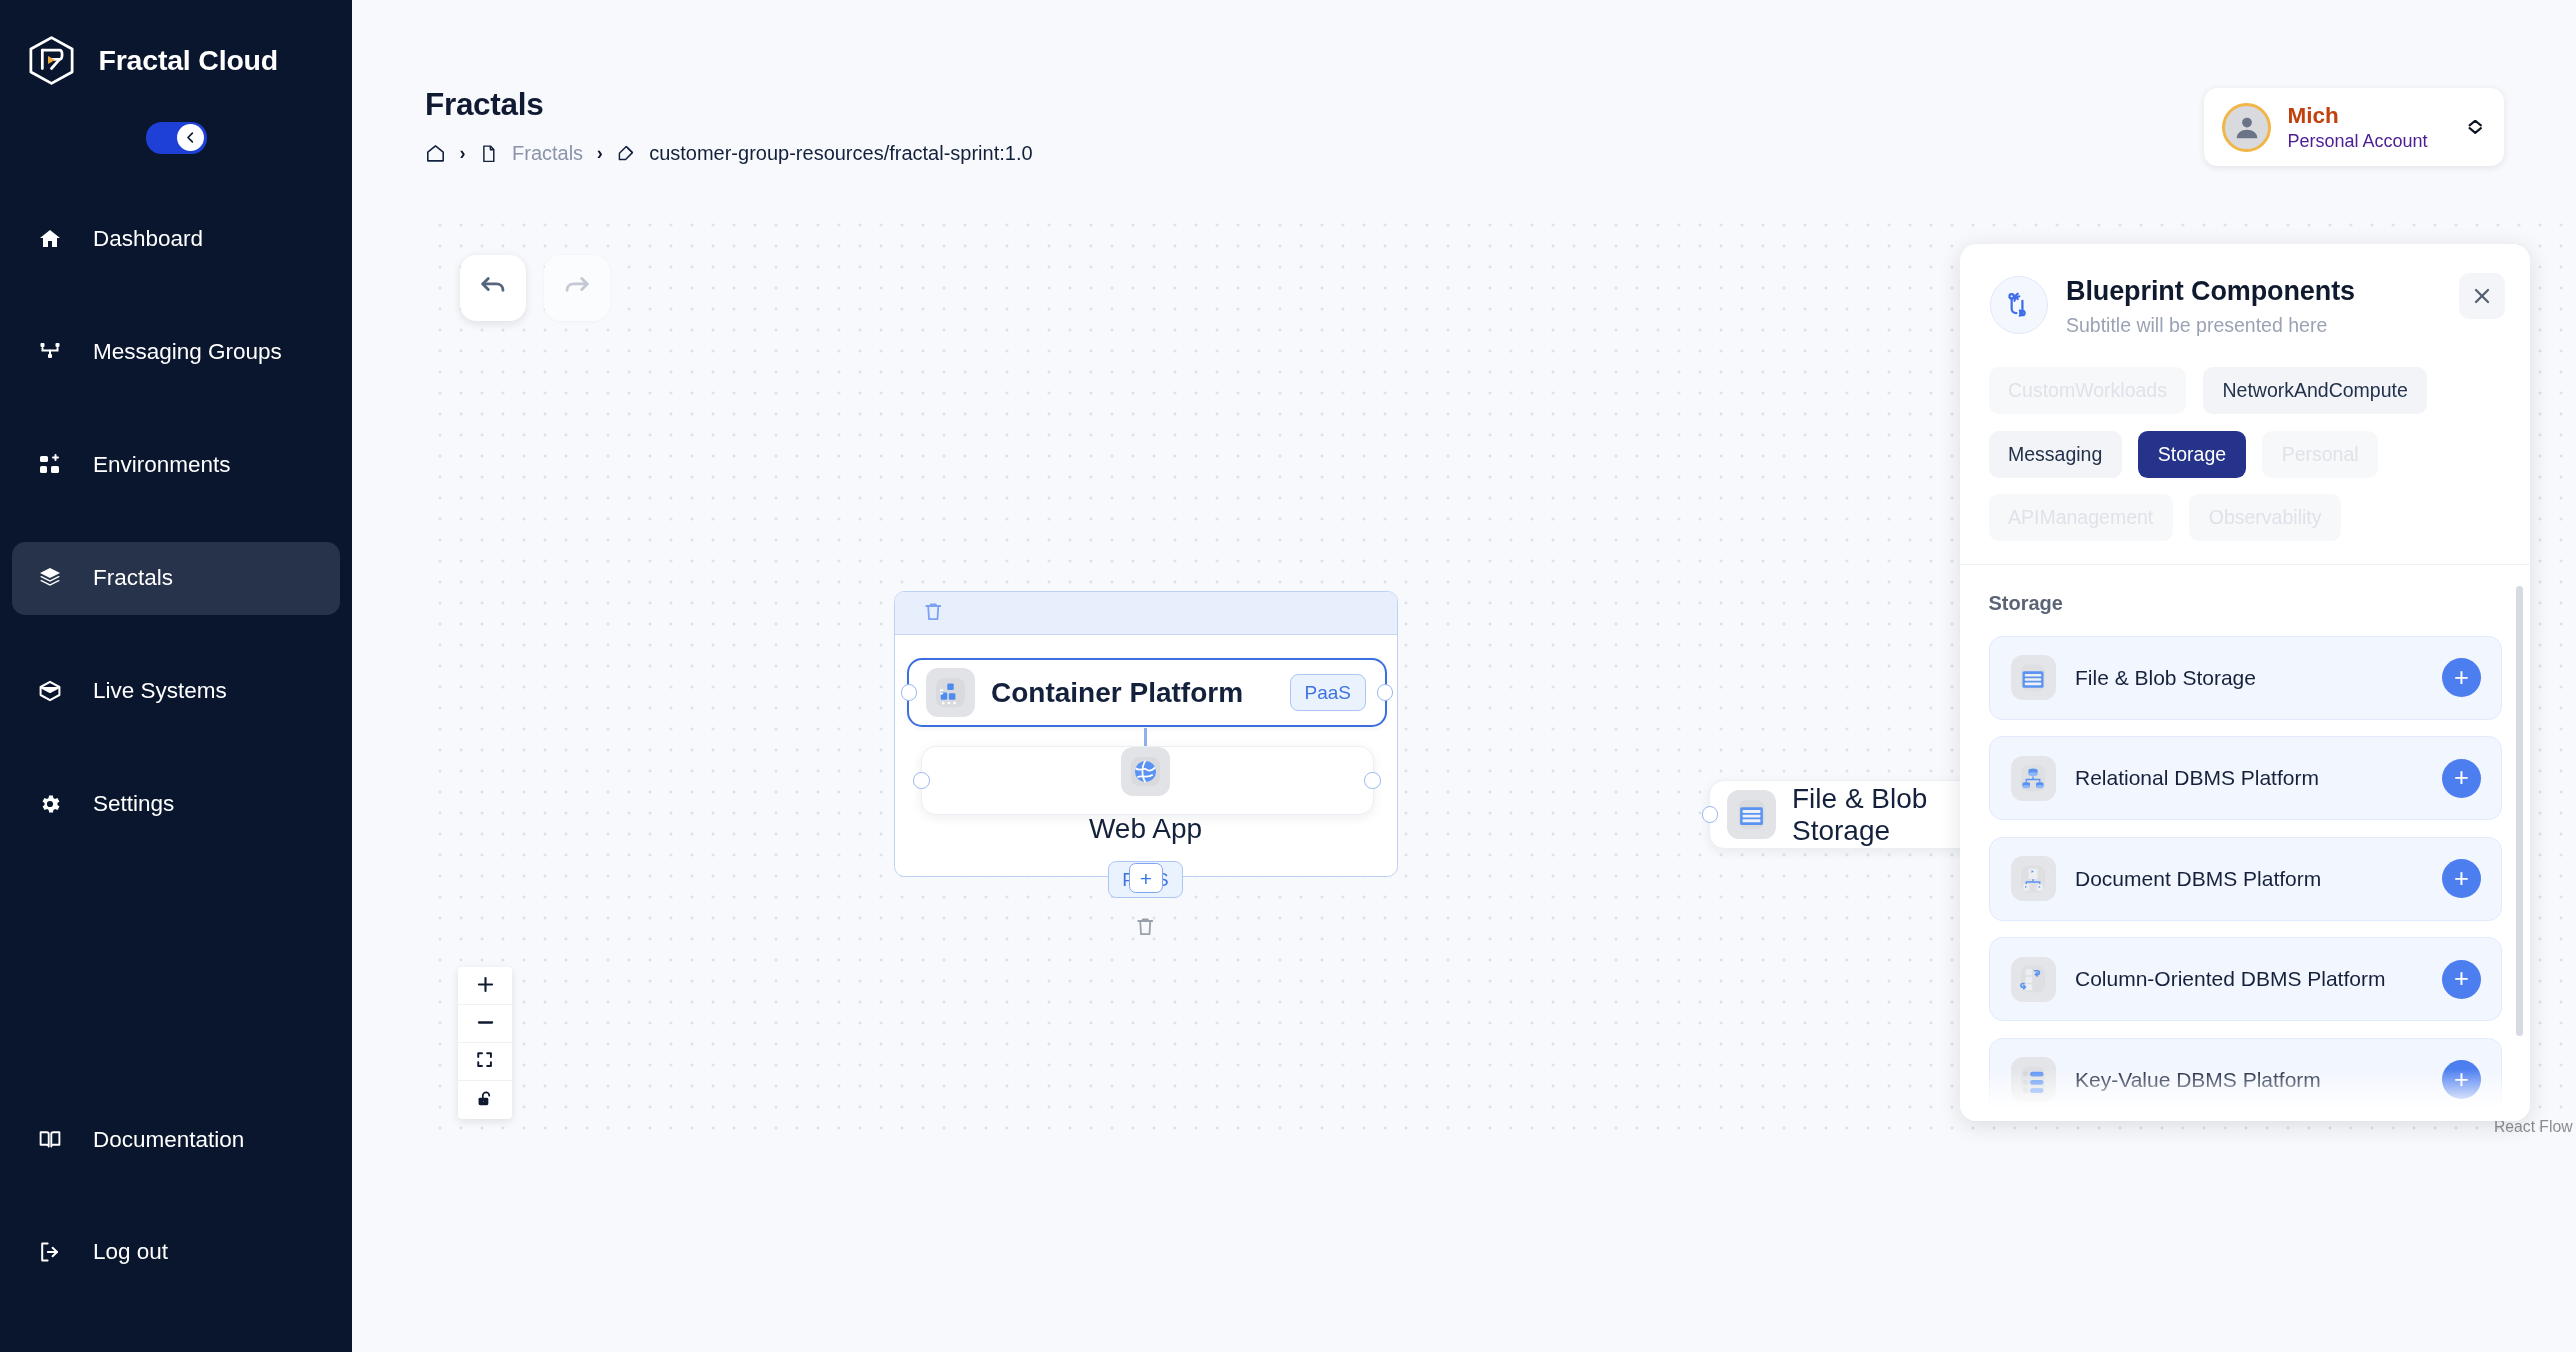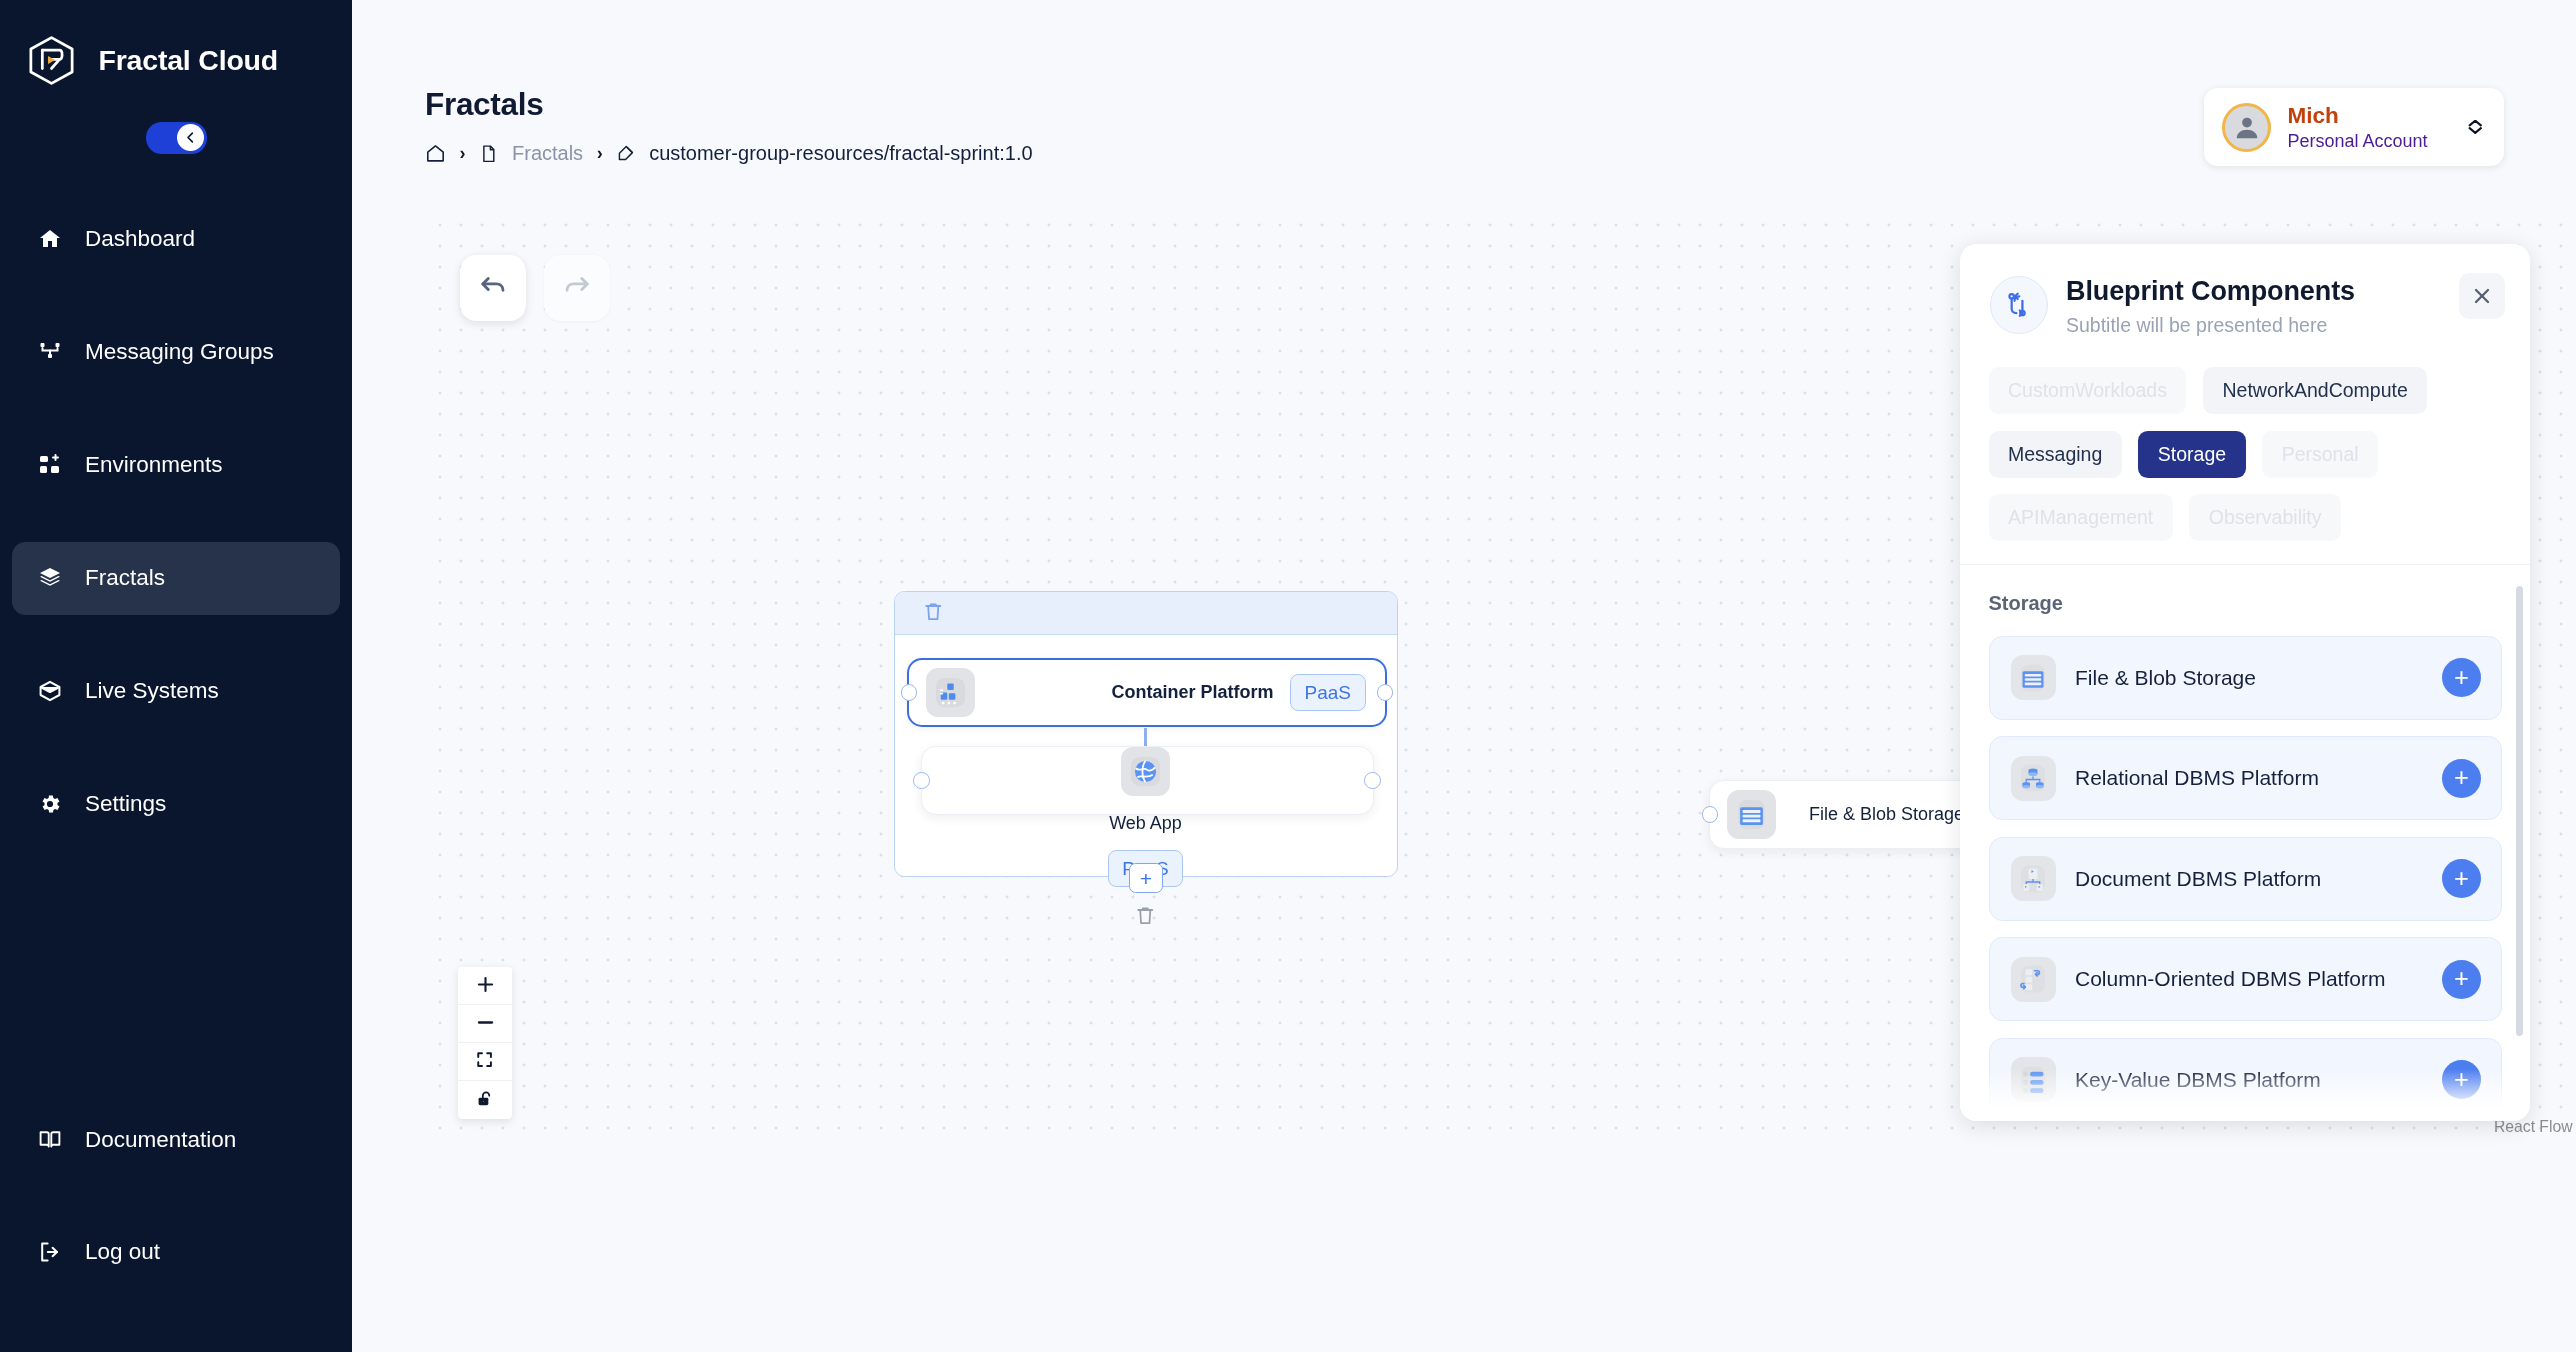--- a/index.html
+++ b/index.html
@@ -28,21 +28,21 @@
     position: relative; cursor: pointer;
   }
   .collapse-knob {
     position: absolute; top: 2.2px; right: 2.2px; width: 27px; height: 27px;
     border-radius: 50%; background: #fff;
     display: flex; align-items: center; justify-content: center;
   }
 
   .nav { margin-top: 49px; padding: 0 12px; }
   .nav-item {
-    display: flex; align-items: center; gap: 22px;
+    display: flex; align-items: center; gap: 30px;
     height: 73px; padding-left: 25.5px; border-radius: 13.5px;
     font-size: 22.5px; color: #ffffff; cursor: pointer;
     margin-bottom: 40px;
   }
   .nav-item.active { background: #27334b; }
   .nav-ico { width: 25.5px; height: 25.5px; flex: 0 0 25.5px; display:flex; align-items:center; justify-content:center; }
   .nav-ico svg { display:block; }
 
   .nav-bottom { position: absolute; left: 12px; right: 12px; bottom: 64px; }
   .nav-bottom .nav-item { margin-bottom: 39px; }
@@ -140,21 +140,21 @@
     display: flex; align-items: center; padding: 0 19.5px 0 16.5px; gap: 16.5px;
   }
   .node.selected { border: 2.2px solid #3b6fe0; box-shadow: 0 1.5px 6px rgba(16,24,40,.05); }
   .node.plain { border: 0.7px solid #eceff5; box-shadow: 0 3px 10.5px rgba(16,24,40,.07); }
 
   .node-ico {
     width: 49px; height: 49px; flex: 0 0 49px; border-radius: 12px;
     background: #e2e3e6; display:flex; align-items:center; justify-content:center;
     overflow: hidden;
   }
-  .node-label { flex: 1 1 auto; font-size: 18px; color: #13213c; text-align: right; }
+  .node-label { flex: 1 1 auto; font-size: 28px; color: #13213c; }
   .node-label.bold { font-weight: 700; }
   .badge {
     border: 1.1px solid #a9c6f5; background: #eaf2fe; color: #3f74e0;
     border-radius: 8.2px; padding: 6.7px 13.5px; font-size: 19px;
   }
   .node-trash { width: 30px; display:flex; align-items:center; justify-content:center; cursor:pointer; }
 
   .handle {
     position: absolute; width: 16.5px; height: 16.5px; border-radius: 50%;
     background: #ffffff; border: 1.9px solid #9ab8ee; top: 50%; margin-top: -8.2px;

